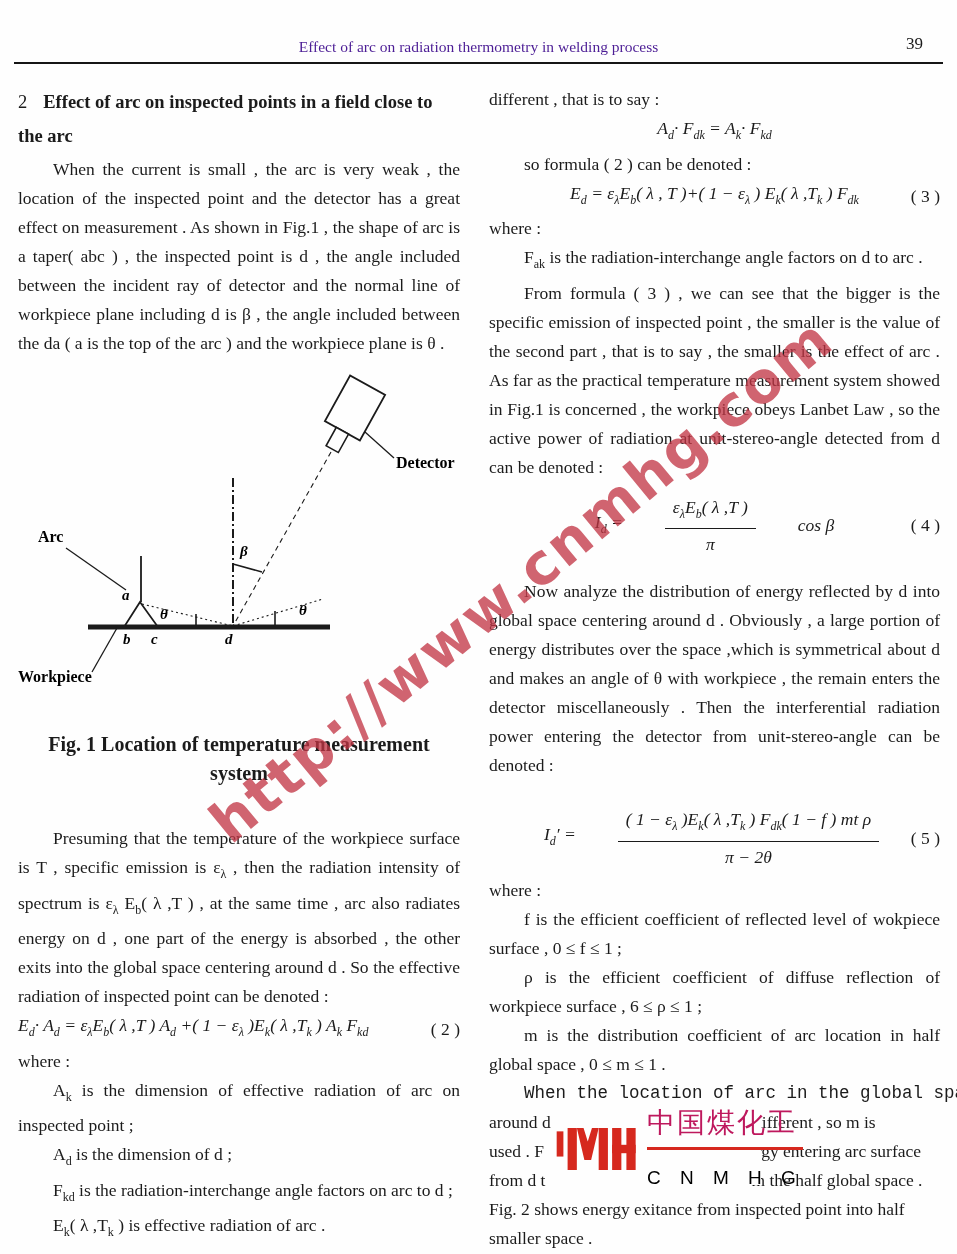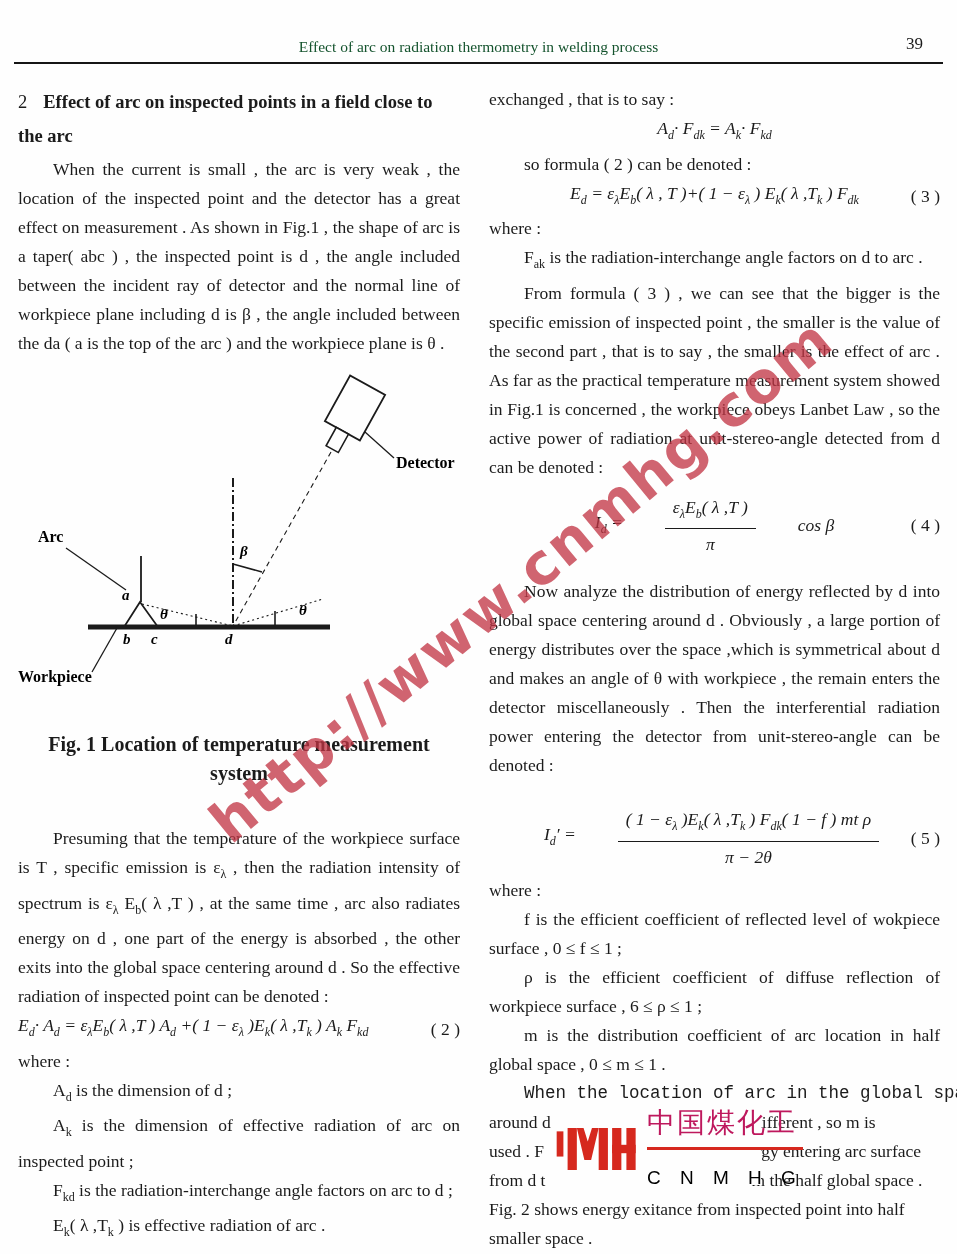--- a/index.html
+++ b/index.html
@@ -3,21 +3,21 @@
 <meta charset="utf-8">
 <style>
   html,body{margin:0;padding:0;background:#e8e8e8;}
   .page{
     position:relative;width:957px;height:1254px;margin:0 auto;
     background:#fefefe;color:#1b1b1b;overflow:hidden;
     font-family:"Liberation Serif", serif;
   }
   
   .hdr{position:absolute;left:0;top:0;width:957px;height:64px;}
-  .hdr-title{position:absolute;left:50%;transform:translateX(-50%);top:38px;font-size:15.5px;white-space:nowrap;color:#14532d;}
+  .hdr-title{position:absolute;left:50%;transform:translateX(-50%);top:38px;font-size:15.5px;white-space:nowrap;color:#4c1d95;}
   .hdr-page{position:absolute;right:34px;top:34px;font-size:17px;}
   .hdr-rule{position:absolute;left:14px;right:14px;top:62px;border-top:2.5px solid #151515;}
   
   .col{position:absolute;top:85px;font-size:17.5px;line-height:29px;text-align:justify;}
   .col-left{left:18px;width:442px;}
   .col-right{left:489px;width:451px;}
   p{margin:0;}
   .indent{text-indent:2em;font-family:Liberation Serif, serif;}
   .where{text-align:left;}
   
@@ -123,29 +123,29 @@
     </figure>
 
     <p class="indent" style="margin-top:36px;">Presuming that the temperature of the workpiece surface is T , specific emission is ε<sub>λ</sub> , then the radiation intensity of spectrum is ε<sub>λ</sub> E<sub>b</sub>( λ ,T ) , at the same time , arc also radiates energy on d , one part of the energy is absorbed , the other exits into the global space centering around d . So the effective radiation of inspected point can be denoted :</p>
 
     <div class="equation">
       <span>E<sub>d</sub>·  A<sub>d</sub> = ε<sub>λ</sub>E<sub>b</sub>( λ  ,T ) A<sub>d</sub> +( 1 − ε<sub>λ</sub> )E<sub>k</sub>( λ  ,T<sub>k</sub> ) A<sub>k</sub>   F<sub>kd</sub></span>
       <span class="eq-num">( 2 )</span>
     </div>
 
     <p class="where">where :</p>
+    <p class="indent">A<sub>k</sub> is the dimension of effective radiation of arc on inspected point ;</p>
     <p class="indent">A<sub>d</sub> is the dimension of d ;</p>
-    <p class="indent">A<sub>k</sub> is the dimension of effective radiation of arc on inspected point ;</p>
     <p class="indent">F<sub>kd</sub> is the radiation-interchange angle factors on arc to d ;</p>
     <p class="indent">E<sub>k</sub>( λ  ,T<sub>k</sub> ) is effective radiation of arc .</p>
   </div>
 
   <div class="col col-right">
 
-    <p class="where">exchanged , that is to say :</p>
+    <p class="where">different , that is to say :</p>
 
     <div class="equation eq-center">
       <span>A<sub>d</sub>·   F<sub>dk</sub> = A<sub>k</sub>·   F<sub>kd</sub></span>
     </div>
 
     <p class="indent where">so formula ( 2 ) can be denoted  :</p>
 
     <div class="equation eq-center">
       <span>E<sub>d</sub> = ε<sub>λ</sub>E<sub>b</sub>( λ  , T )+( 1 − ε<sub>λ</sub> )  E<sub>k</sub>( λ  ,T<sub>k</sub> )  F<sub>dk</sub></span>
       <span class="eq-num">( 3 )</span>

